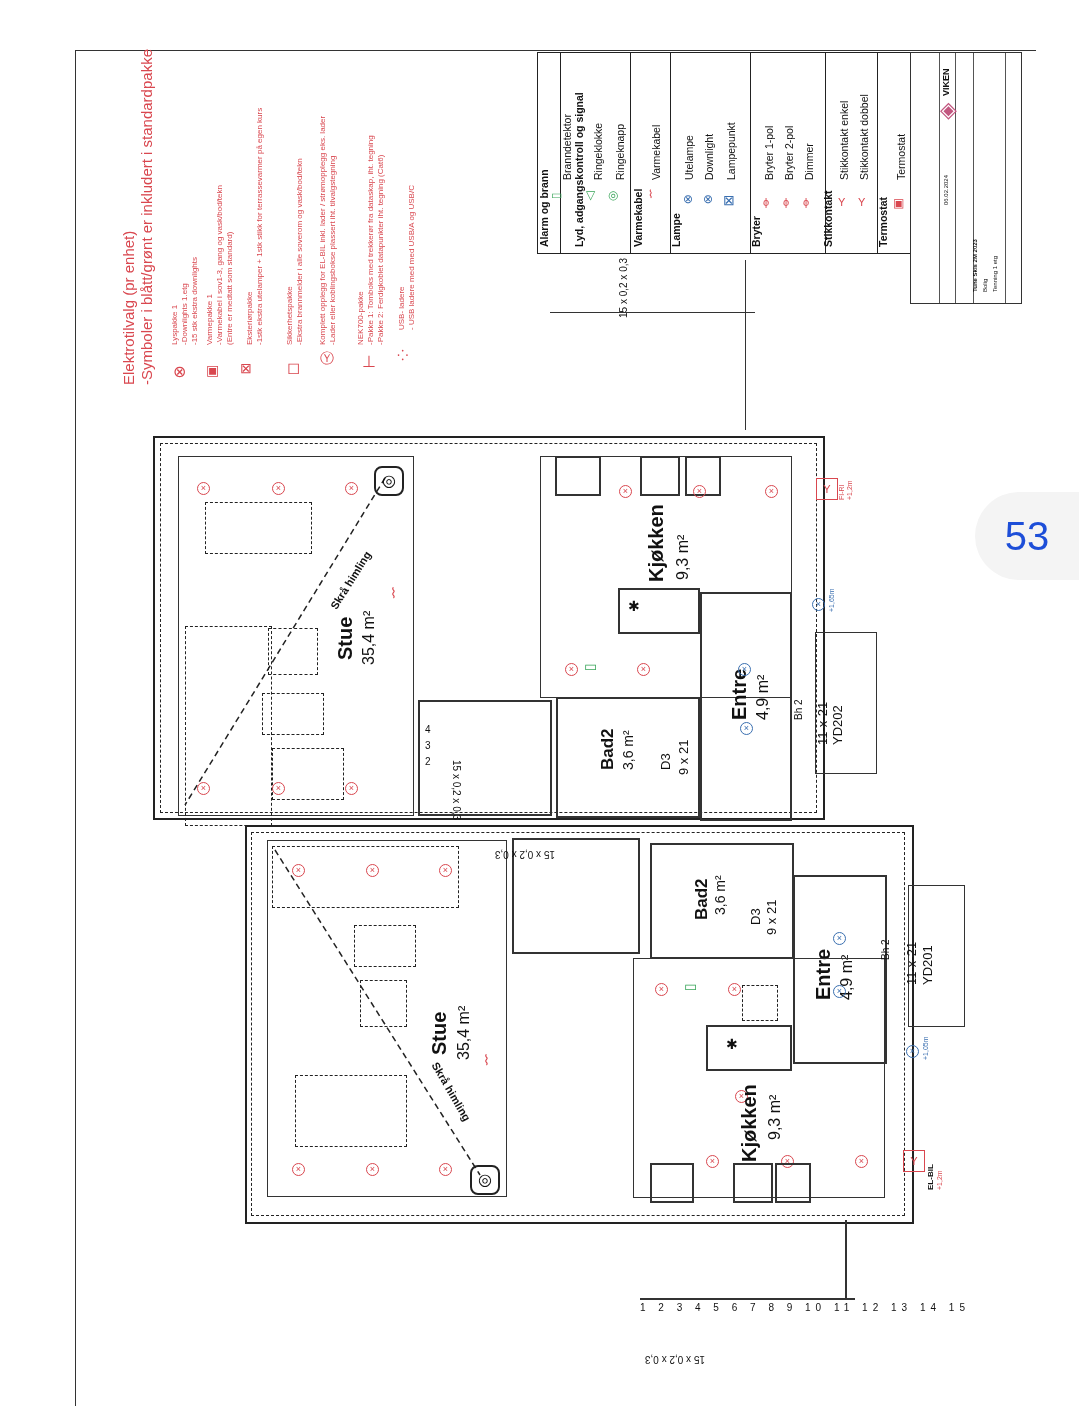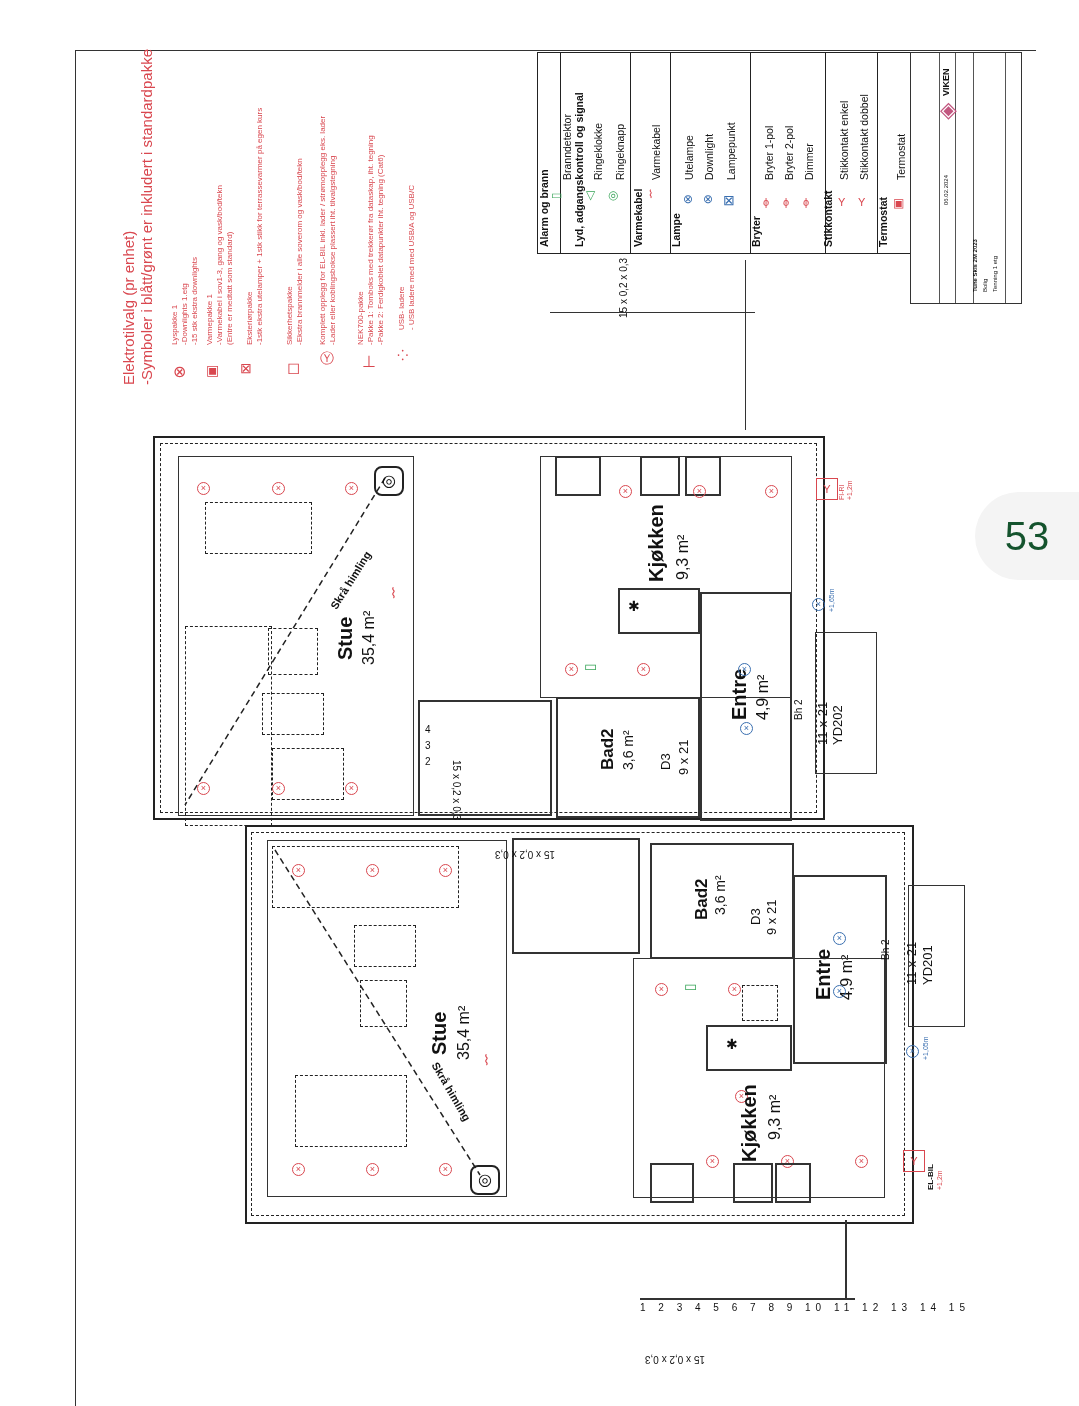--- a/index.html
+++ b/index.html
@@ -13,21 +13,21 @@
   .red{color:#d9474f;}
   .blue{color:#3a6fb0;}
   .green{color:#3aa55a;}
   .wall{position:absolute;border:2px solid #222;background:transparent;}
   .dash{position:absolute;border:2px dashed #222;}
   .thin{position:absolute;border:1px solid #333;}
   .lamp{position:absolute;width:11px;height:11px;border:1.5px solid #d9474f;border-radius:50%;font-size:9px;line-height:11px;text-align:center;color:#d9474f;}
   .lamp.b{border-color:#3a6fb0;color:#3a6fb0;}
   .roomlbl{font-weight:bold;font-size:20px;}
   .area{font-size:16px;}
-  .page-badge{position:absolute;left:975px;top:492px;width:104px;height:88px;background:#f4f4f4;border-radius:44px 0 0 44px;display:flex;align-items:center;justify-content:center;font-size:40px;color:#14532d;}
+  .page-badge{position:absolute;left:975px;top:492px;width:104px;height:88px;background:#f4f4f4;border-radius:44px 0 0 44px;display:flex;align-items:center;justify-content:center;font-size:40px;color:#1d4ed8;}
   .tb{position:absolute;left:910px;top:52px;width:110px;height:250px;border:1.5px solid #333;}
   .tb .c{position:absolute;top:0;height:250px;border-right:1px solid #555;}
 </style>
 </head>
 <body>
 
 <div class="sheet"></div>
 
 <div>
   <div class="rot red" style="left:120px;top:385px;font-size:15px;">Elektrotilvalg (pr enhet)</div>

